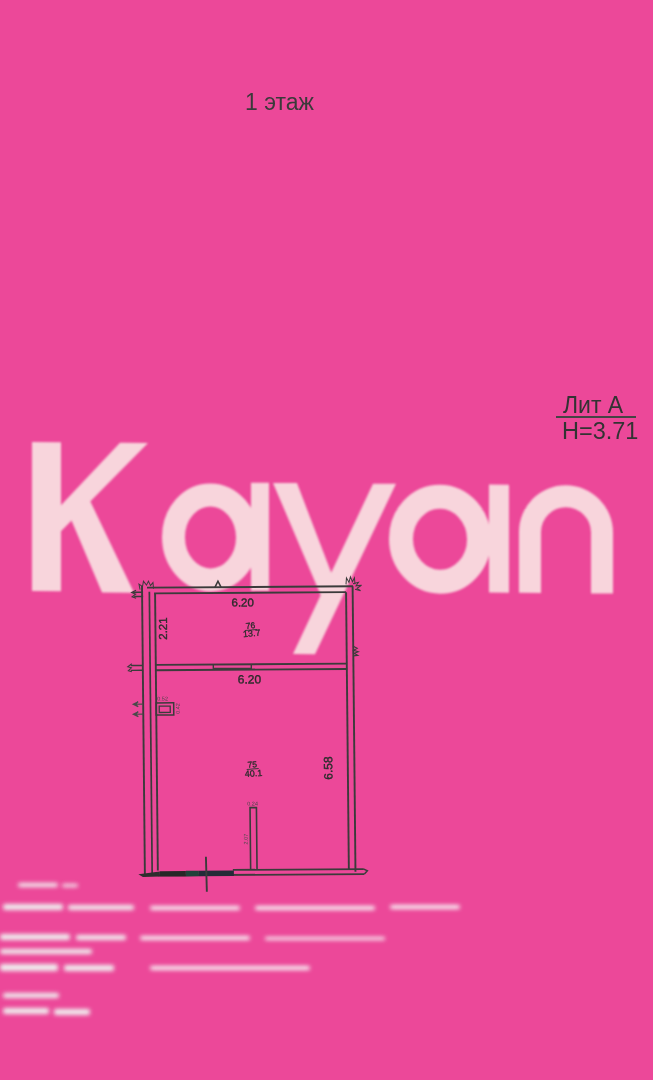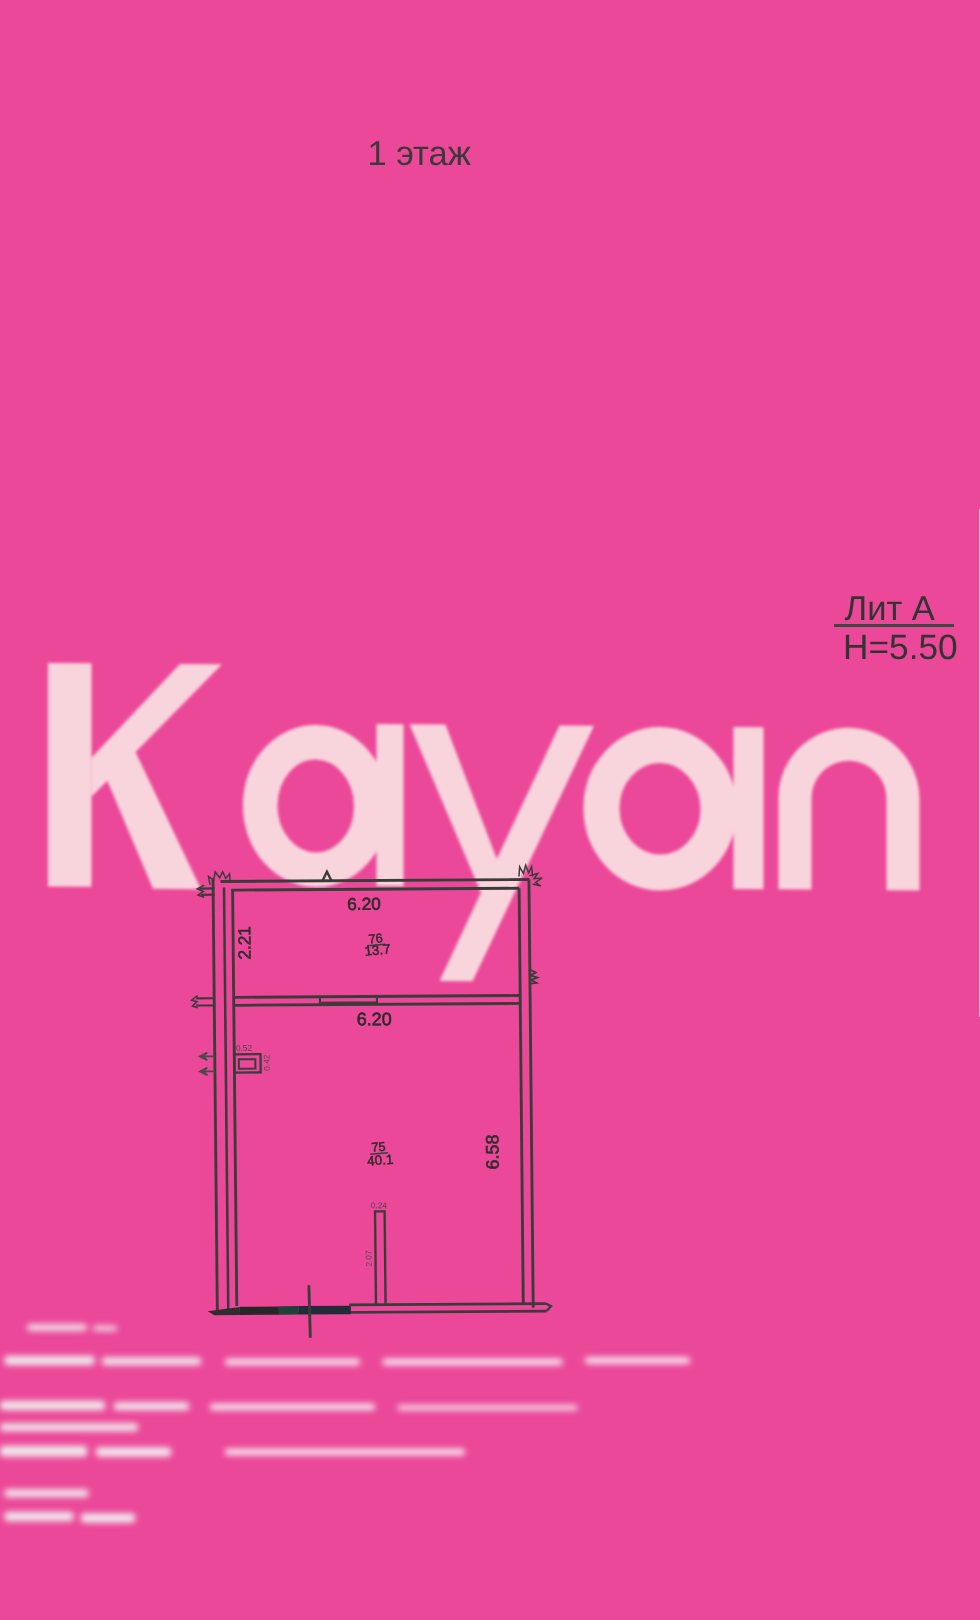--- a/index.html
+++ b/index.html
@@ -40,21 +40,21 @@
     <path d="M519,589 L519,528 A47,47 0 0 1 613,528 L613,589 L591,589 L591,528 A25,25 0 0 0 541,528 L541,589 Z"></path>
   </g>
 </svg>
 
 <div class="abs scan" style="left:245px;top:89px;font-size:23px;color:#3a3a3a">1 этаж</div>
 
 <div class="abs scan" style="left:563px;top:392px;font-size:23px;color:#333">Лит А</div>
 
 <div class="abs" style="left:556px;top:416px;width:80px;height:2px;background:#444"></div>
 
-<div class="abs scan" style="left:562px;top:418px;font-size:23.5px;color:#333">Н=5.50</div>
+<div class="abs scan" style="left:562px;top:418px;font-size:23.5px;color:#333">Н=3.71</div>
 
 <svg class="abs scan" style="left:0;top:0" width="653" height="1080" viewBox="0 0 653 1080">
   <g transform="matrix(1,-0.0065,0.0100,1,-5.85,1.61)" stroke="#3b3b3b" fill="none" stroke-width="1.9" stroke-linecap="butt">
 
     <g>
       <line x1="147" y1="587" x2="353" y2="587"></line>
       <line x1="154" y1="592.8" x2="346" y2="592.8"></line>
       <polyline points="215,587 218,581 221,587" stroke-width="1.6"></polyline>
     </g>
 

